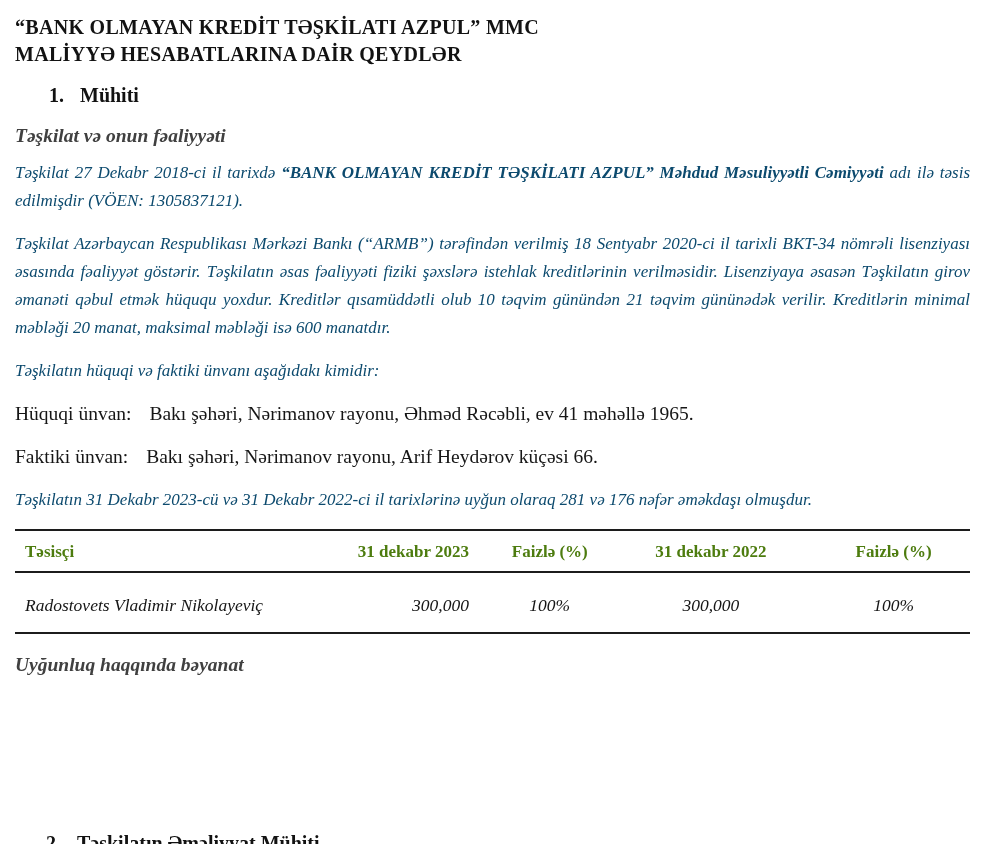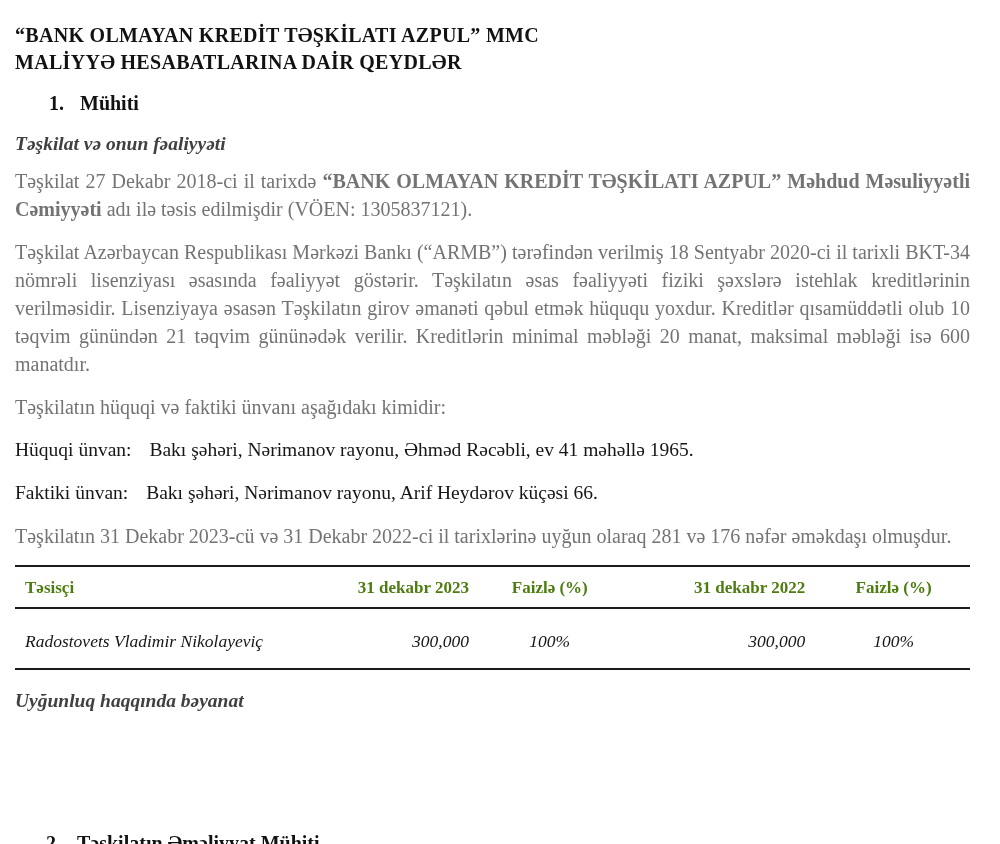--- a/index.html
+++ b/index.html
@@ -6,21 +6,21 @@
   html, body {
     width: 1000px; height: 844px;
     background: #ffffff;
     overflow: hidden;
     font-family: "Liberation Serif", "DejaVu Serif", serif;
     color: #161616;
   }
   body { position: relative; }
   .page {
     width: 1000px; height: 844px;
-    padding: 22px 30px 0 15px;
+    padding: 14px 30px 0 15px;
     position: relative;
   }
 
   
   .doc-header { margin-bottom: 14px; }
   .doc-header .h-line {
     font-weight: bold;
     font-size: 20px;
     line-height: 27px;
     letter-spacing: 0.3px;
@@ -40,25 +40,26 @@
   .sub-heading {
     font-weight: bold;
     font-style: italic;
     font-size: 19.5px;
     margin: 18px 0 12px 0;
     color: #404040;
   }
 
   
   .para {
-    font-size: 20px;
+    font-size: 17px;
     line-height: 28px;
     text-align: justify;
     margin-bottom: 15px;
-    color: #737373;
+    color: #0c4a6e;
+    font-style: italic;
   }
   .para .b { font-weight: bold; }
 
   .addr-line {
     font-size: 19.5px;
     line-height: 28px;
     margin-bottom: 15px;
   }
   .addr-line .addr-label { margin-right: 18px; }
 
@@ -79,21 +80,21 @@
   }
   table.founders td {
     font-size: 17.5px;
     padding: 22px 0 16px 0;
     color: #161616;
     font-style: italic;
   }
   .col-founder { width: 32%; text-align: left; padding-left: 10px !important; }
   .col-y2023  { width: 17%; text-align: right; padding-right: 14px !important; }
   .col-pct1   { width: 14%; text-align: center; }
-  .col-y2022  { width: 21%; text-align: right; padding-right: 12px !important; }
+  .col-y2022  { width: 21%; text-align: center; padding-right: 12px !important; }
   .col-pct2   { width: 16%; text-align: center; }
 
   .compliance-block .sub-heading { margin-bottom: 4px; }
 
   
   .cut-heading {
     position: absolute;
     left: 46px;
     top: 832px;
     font-weight: bold;

